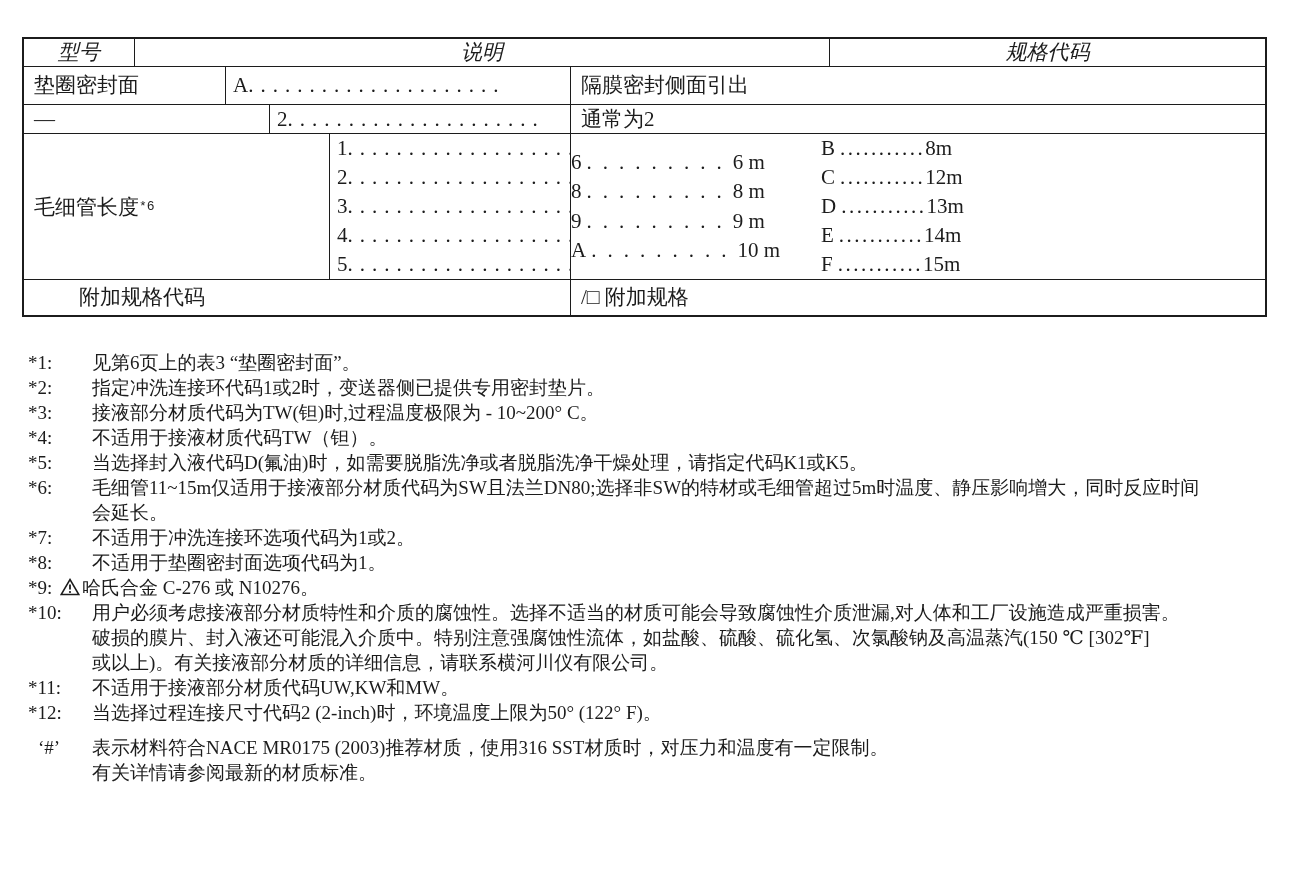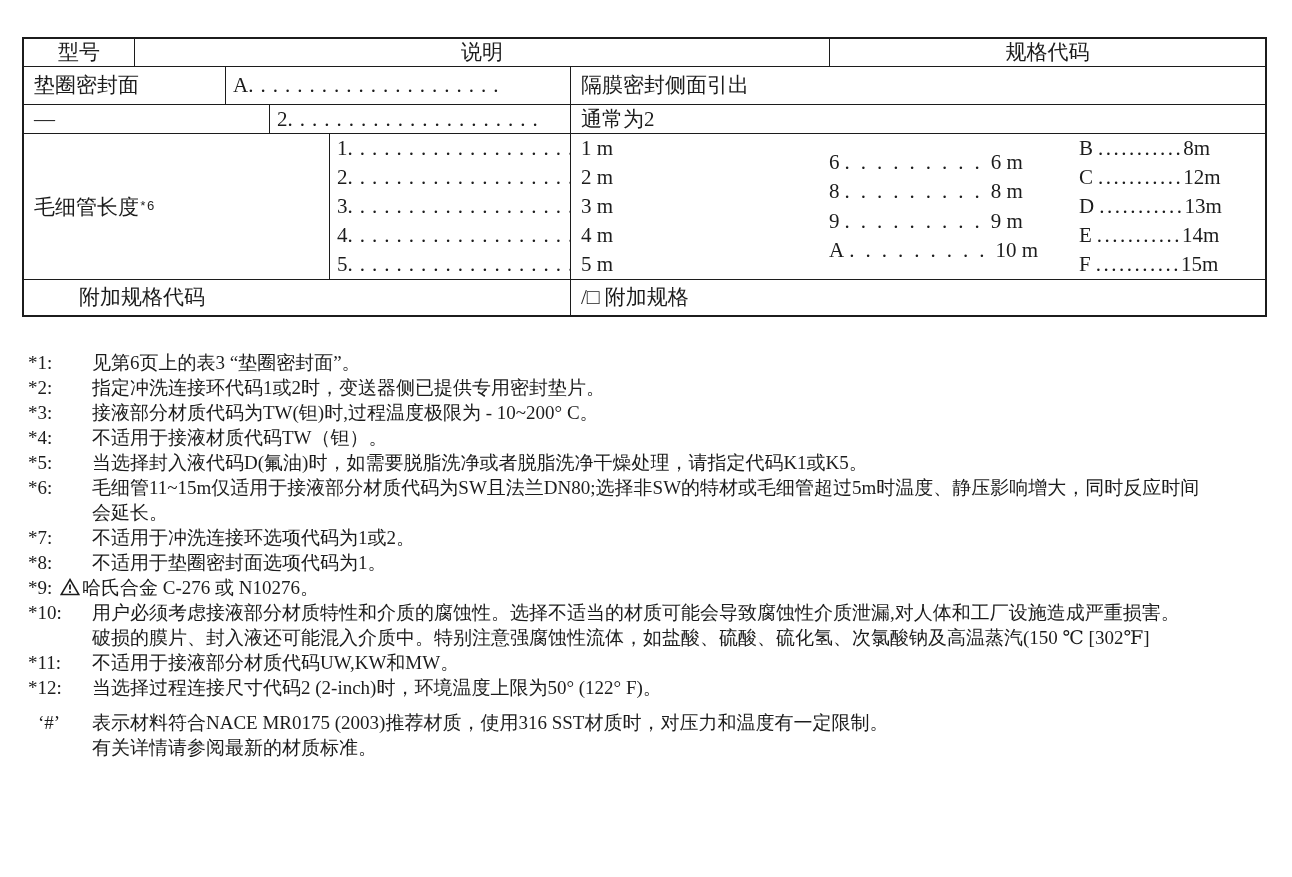--- a/index.html
+++ b/index.html
@@ -3,21 +3,21 @@
 <meta charset="utf-8">
 <style>
   html,body{margin:0;padding:0;background:#ffffff;}
   .doc{
     position:relative;width:1292px;height:877px;background:#ffffff;
     font-family:"Liberation Serif","DejaVu Serif",serif;color:#1c1c1c;overflow:hidden;
   }
   
   .spec-table{position:absolute;left:22px;top:37px;width:1245px;border:2px solid #1c1c1c;box-sizing:border-box;font-size:21px;}
   .trow{display:flex;border-top:1.5px solid #1c1c1c;box-sizing:border-box;}
-  .trow:first-child{border-top:none;}
+  .trow:first-child{border-top:none;font-style:italic;}
   .c{box-sizing:border-box;overflow:hidden;white-space:nowrap;}
   .vline{border-left:1.5px solid #1c1c1c;}
   .thead{height:27px;line-height:26px;}
   .hm{width:110px;text-align:center;}
   .hc{flex:1;text-align:center;}
   .hd{width:695px;text-align:center;}
   .r1{height:38px;line-height:37px;}
   .r2{height:29px;line-height:28px;}
   .r3{height:146px;}
   .r4{height:36px;line-height:35px;padding-left:45px;}
@@ -81,27 +81,20 @@
           <span class="sup">*6</span>
         </div>
       <div class="c codecol vline">
         <div class="cline"><span>1</span><span class="dots">....................</span></div>
         <div class="cline"><span>2</span><span class="dots">....................</span></div>
         <div class="cline"><span>3</span><span class="dots">....................</span></div>
         <div class="cline"><span>4</span><span class="dots">....................</span></div>
         <div class="cline"><span>5</span><span class="dots">....................</span></div>
       </div>
       <div class="c lencell vline">
-        <div class="lcol l1">
-          <div class="lline">1 m</div>
-          <div class="lline">2 m</div>
-          <div class="lline">3 m</div>
-          <div class="lline">4 m</div>
-          <div class="lline">5 m</div>
-        </div>
         <div class="lcol l2">
           <div class="lline"><span>6</span><span class="dots-mid">.........</span><span>6 m</span></div>
           <div class="lline"><span>8</span><span class="dots-mid">.........</span><span>8 m</span></div>
           <div class="lline"><span>9</span><span class="dots-mid">.........</span><span>9 m</span></div>
           <div class="lline"><span>A</span><span class="dots-mid">.........</span><span>10 m</span></div>
         </div>
         <div class="lcol l3">
           <div class="lline"><span>B</span><span class="dots-tight">...........</span><span>8m</span></div>
           <div class="lline"><span>C</span><span class="dots-tight">...........</span><span>12m</span></div>
           <div class="lline"><span>D</span><span class="dots-tight">...........</span><span>13m</span></div>
@@ -182,20 +175,21 @@
           </span>
           <span>哈氏合金 C-276 或 N10276。</span>
         </div>
       </div>
     </div>
     <div class="fn">
       <div class="fn-label">*10:</div>
       <div class="fn-lines">
         <div class="fn-line">用户必须考虑接液部分材质特性和介质的腐蚀性。选择不适当的材质可能会导致腐蚀性介质泄漏,对人体和工厂设施造成严重损害。</div>
         <div class="fn-line">破损的膜片、封入液还可能混入介质中。特别注意强腐蚀性流体，如盐酸、硫酸、硫化氢、次氯酸钠及高温蒸汽(150 ℃ [302℉]</div>
+        <div class="fn-line">或以上)。有关接液部分材质的详细信息，请联系横河川仪有限公司。</div>
       </div>
     </div>
     <div class="fn">
       <div class="fn-label">*11:</div>
       <div class="fn-lines">
           <div class="fn-line">不适用于接液部分材质代码UW,KW和MW。</div>
         </div>
     </div>
     <div class="fn">
       <div class="fn-label">*12:</div>

